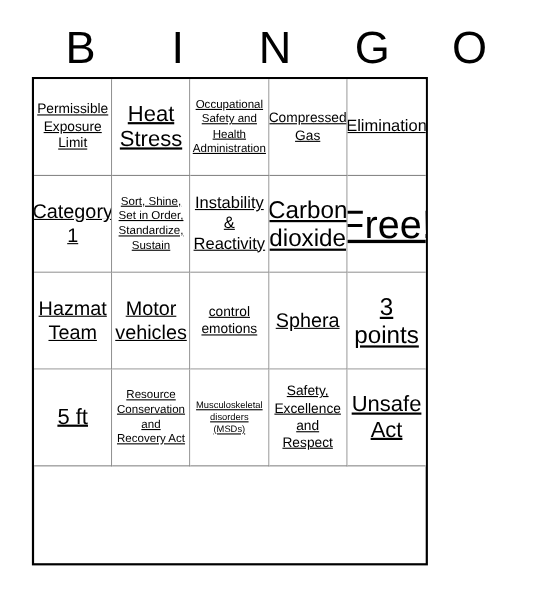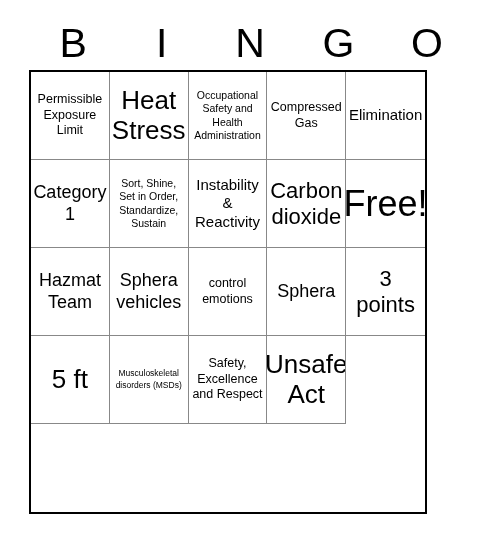--- a/index.html
+++ b/index.html
@@ -37,28 +37,29 @@
     font-weight: 400;
     line-height: 1;
     color: #000000;
     letter-spacing: 0;
   }
   
   #grid {
     position: absolute;
     left: 29px;
     top: 70px;
-    width: 398px;
+    width: 360px;
     height: 444px;
     box-sizing: border-box;
     border: 2px solid #000000;
     display: grid;
     grid-template-columns: repeat(5, 1fr);
     grid-template-rows: repeat(5, 1fr);
     background: #ffffff;
+    text-decoration: underline;
   }
   .cell {
     box-sizing: border-box;
     border-right: 1px solid #888888;
     border-bottom: 1px solid #888888;
     display: flex;
     align-items: center;
     justify-content: center;
     text-align: center;
     padding: 2px 3px;
@@ -70,21 +71,21 @@
   .cell:nth-child(5n) { border-right: none; }
   .cell:nth-child(n+21) { border-bottom: none; }
 
   
   .fs-xs  { font-size: 8.5px;  line-height: 1.30; }
   .fs-s   { font-size: 10.5px; line-height: 1.28; }
   .fs-m   { font-size: 12.5px; line-height: 1.25; }
   .fs-l   { font-size: 15px;   line-height: 1.22; }
   .fs-xl  { font-size: 18px;   line-height: 1.18; }
   .fs-xxl { font-size: 22px;   line-height: 1.16; }
-  .fs-hu  { font-size: 26px;   line-height: 1.12; }
+  .fs-hu  { font-size: 20px;   line-height: 1.12; }
   .fs-free{ font-size: 36px;   line-height: 1.10; }
 </style>
 </head>
 <body>
 
 <div id="card">
 
   <div id="header">
       <div class="header-letter">B</div>
       <div class="header-letter">I</div>
@@ -98,23 +99,24 @@
       <div class="cell fs-hu">Heat Stress</div>
       <div class="cell fs-s">Occupational Safety and Health Administration</div>
       <div class="cell fs-m">Compressed Gas</div>
       <div class="cell fs-l">Elimination</div>
       <div class="cell fs-xl">Category 1</div>
       <div class="cell fs-s">Sort, Shine, Set in Order, Standardize, Sustain</div>
       <div class="cell fs-l">Instability &amp; Reactivity</div>
       <div class="cell fs-xxl">Carbon dioxide</div>
       <div class="cell fs-free">Free!</div>
       <div class="cell fs-xl">Hazmat Team</div>
-      <div class="cell fs-xl">Sphera vehicles</div>
+      <div class="cell fs-xl">Motor vehicles</div>
       <div class="cell fs-m">control emotions</div>
       <div class="cell fs-xl">Sphera</div>
       <div class="cell fs-xxl">3 points</div>
       <div class="cell fs-hu">5 ft</div>
+      <div class="cell fs-s">Resource Conservation and Recovery Act</div>
       <div class="cell fs-xs">Musculoskeletal disorders (MSDs)</div>
       <div class="cell fs-m">Safety, Excellence and Respect</div>
       <div class="cell fs-hu">Unsafe Act</div>
     </div>
 
 </div>
 
 </body></html>

